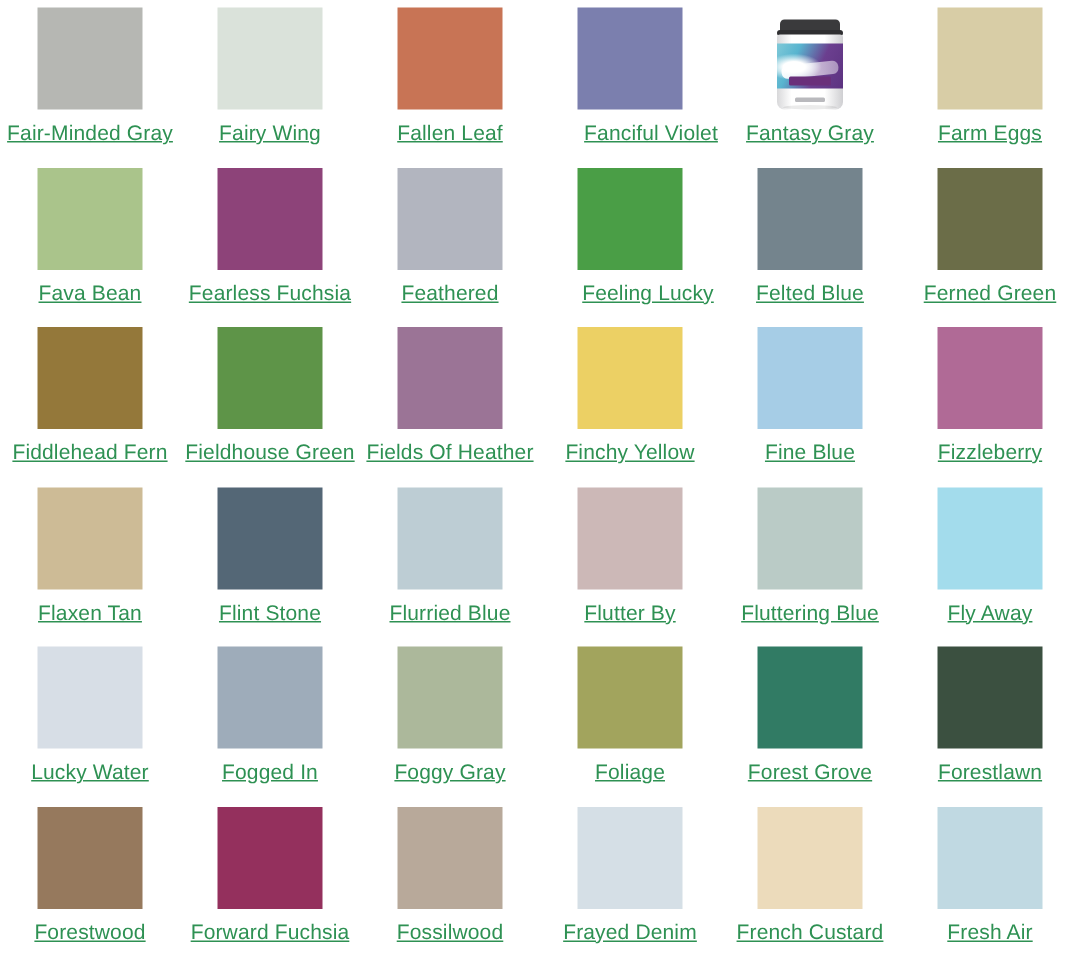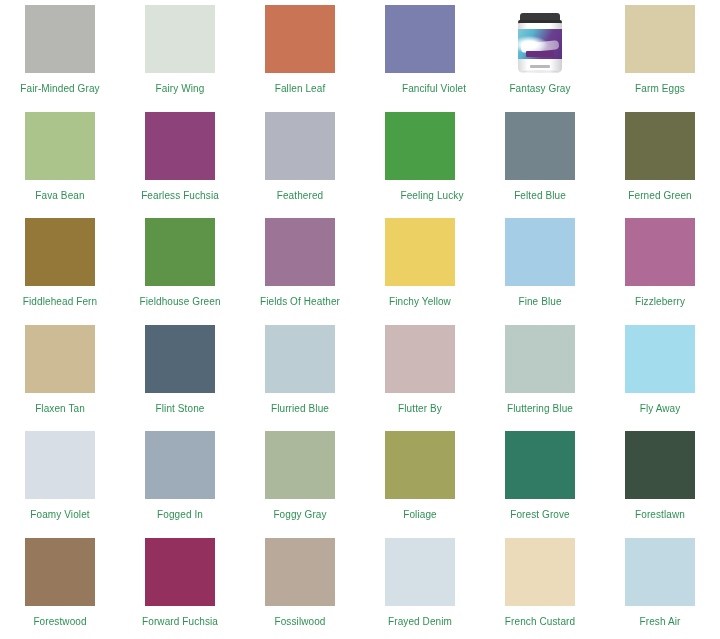--- a/index.html
+++ b/index.html
@@ -31,26 +31,27 @@
     overflow: hidden;
   }
   .chip {
     width: 70px;
     height: 68px;
     flex: 0 0 auto;
     display: block;
   }
   .chip-label {
     margin-top: 9px;
-    font-size: 10px;
+    font-size: 14px;
     line-height: 13px;
     color: #2e9153;
     text-align: center;
     white-space: nowrap;
     letter-spacing: 0.1px;
+    text-decoration: underline;
   }
   
   .can-media {
     width: 70px;
     height: 68px;
     flex: 0 0 auto;
     position: relative;
     background: #ffffff;
     display: flex;
     align-items: flex-end;
@@ -245,21 +246,21 @@
     <div class="swatch-cell">
       <div class="chip" style="background-color: rgb(186, 203, 198);"></div>
       <div class="chip-label" style="color: rgb(46, 145, 83);">Fluttering Blue</div>
     </div>
     <div class="swatch-cell">
       <div class="chip" style="background-color: rgb(163, 220, 236);"></div>
       <div class="chip-label" style="color: rgb(46, 145, 83);">Fly Away</div>
     </div>
     <div class="swatch-cell">
       <div class="chip" style="background-color: rgb(215, 222, 230);"></div>
-      <div class="chip-label" style="color: rgb(46, 145, 83);">Foamy Violet</div>
+      <div class="chip-label" style="color: rgb(46, 145, 83);">Lucky Water</div>
     </div>
     <div class="swatch-cell">
       <div class="chip" style="background-color: rgb(158, 172, 186);"></div>
       <div class="chip-label" style="color: rgb(46, 145, 83);">Fogged In</div>
     </div>
     <div class="swatch-cell">
       <div class="chip" style="background-color: rgb(172, 184, 155);"></div>
       <div class="chip-label" style="color: rgb(46, 145, 83);">Foggy Gray</div>
     </div>
     <div class="swatch-cell">

